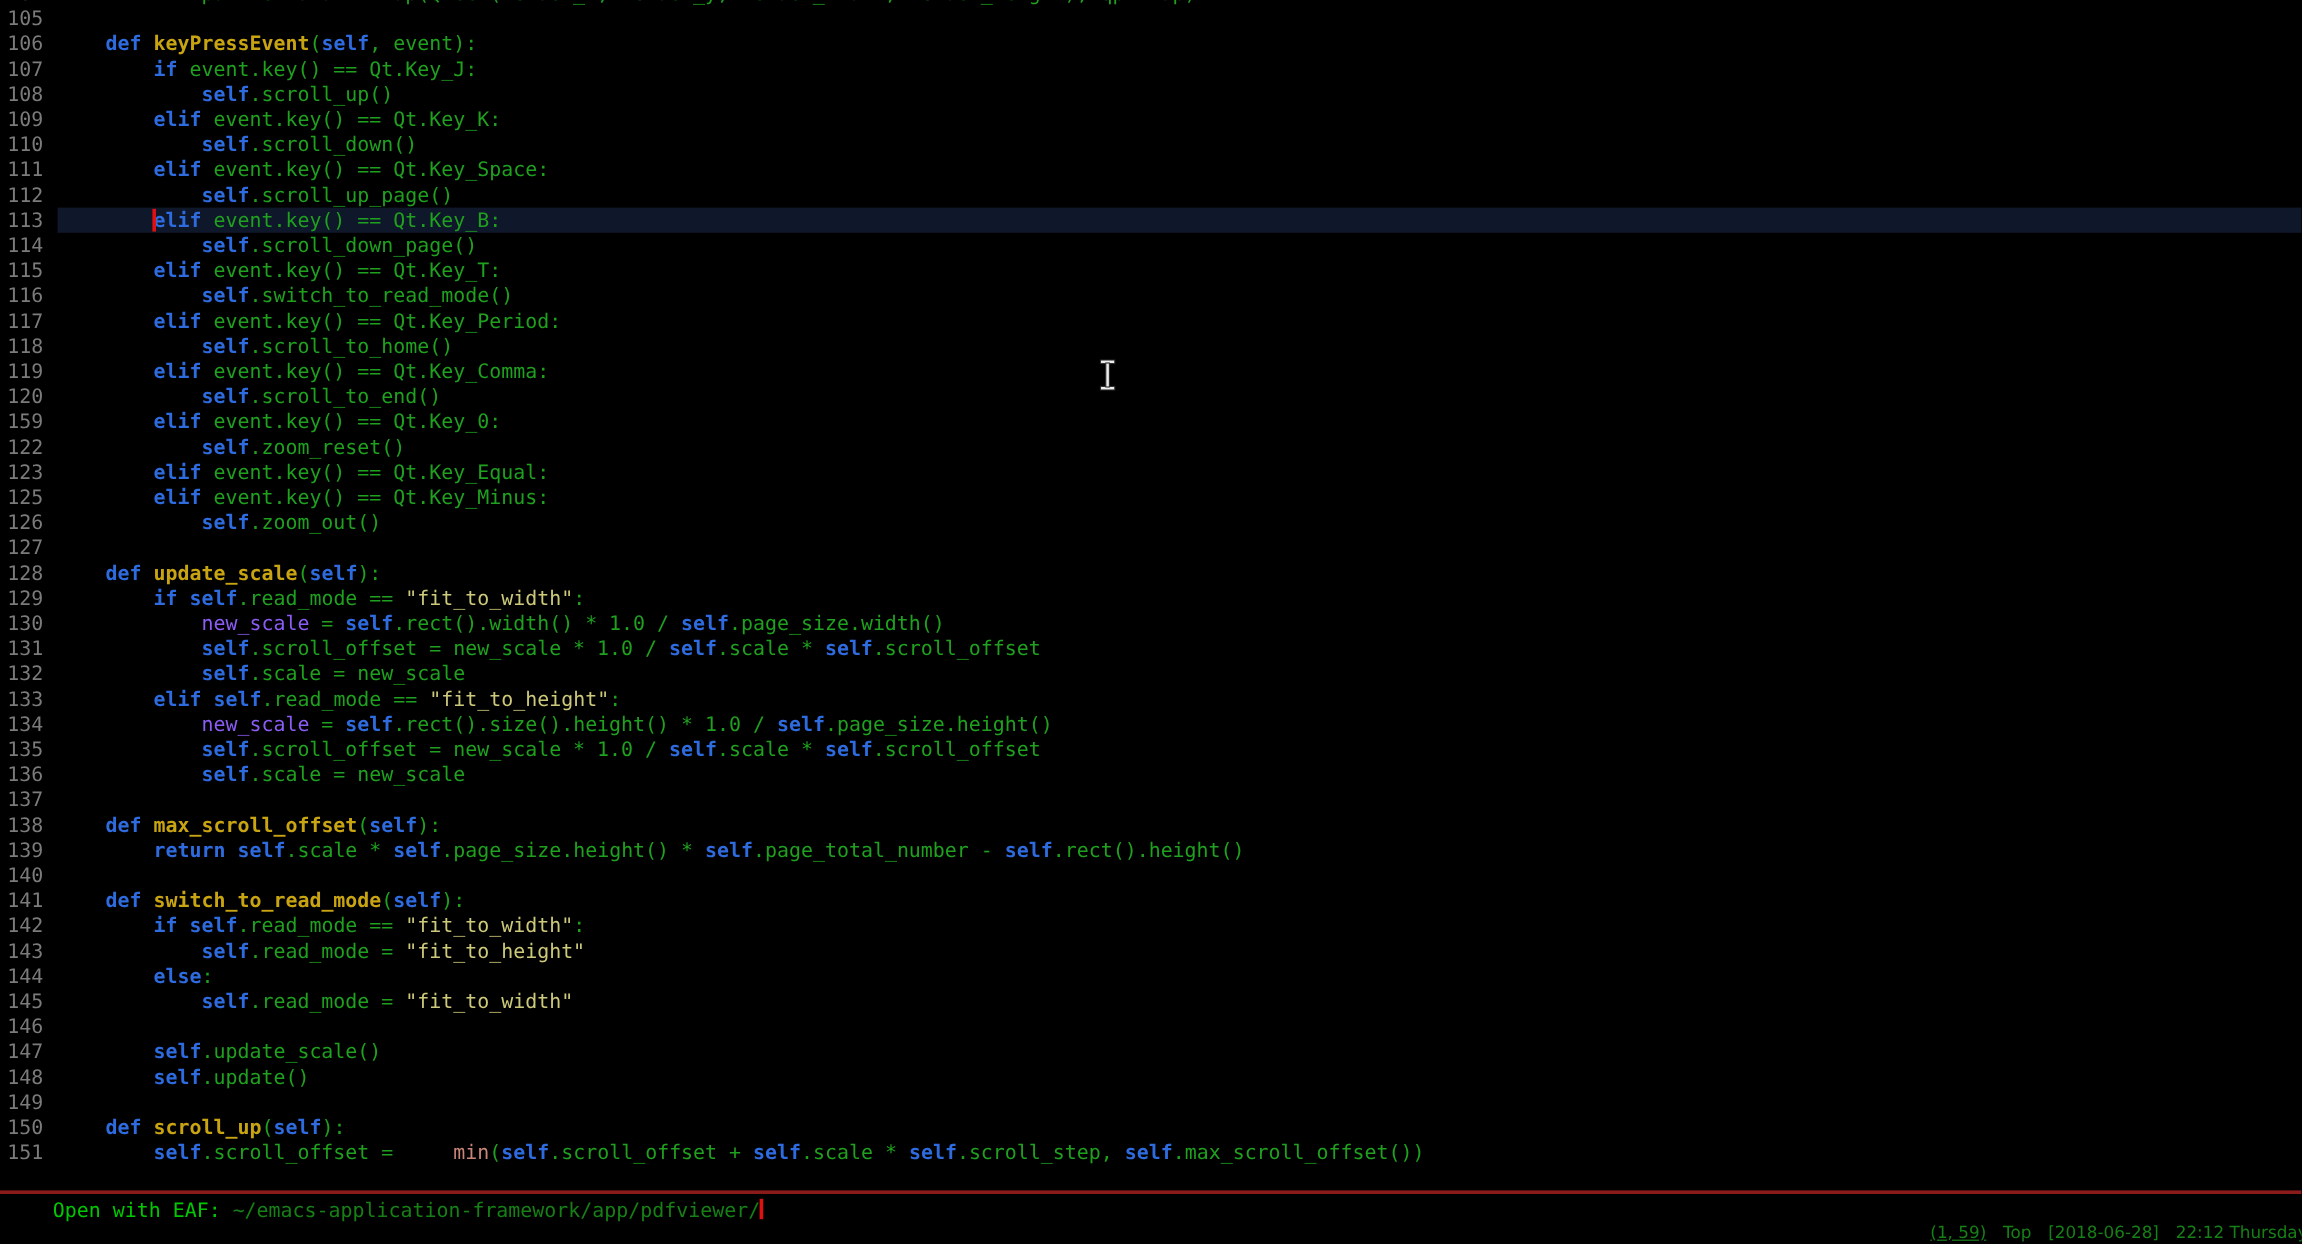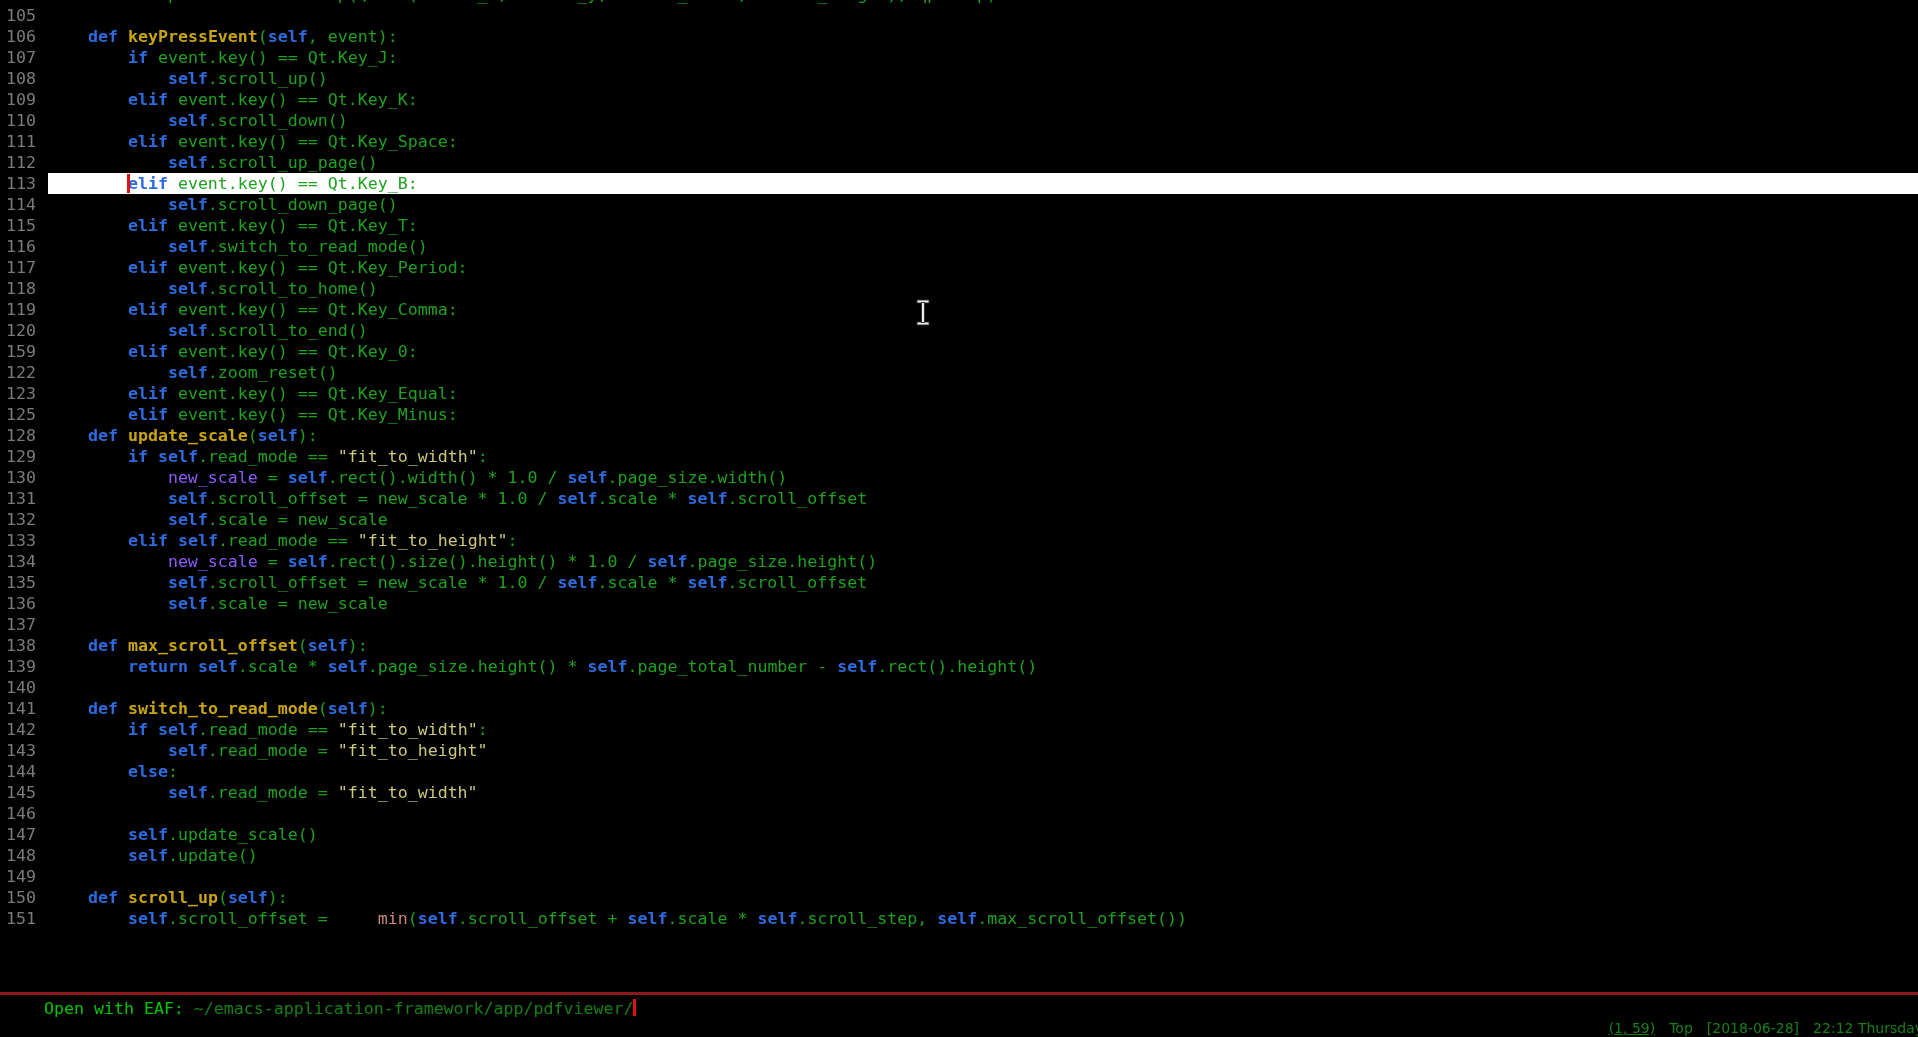--- a/index.html
+++ b/index.html
@@ -27,21 +27,21 @@
     margin-right:12px;
     text-align:right;
     color:#7b7b7b;
     user-select:none;
   }
   .code{
     flex:1 1 auto;
     color:#1fa01f;
     position:relative;
   }
-  .row.hl .code{background:#ffffff;}
+  .row.hl .code{background:#0f172a;}
   .tok-d{color:#1fa01f;}
   .tok-k{color:#2e6bdf;font-weight:bold;}
   .tok-f{color:#c9a412;font-weight:bold;}
   .tok-s{color:#cdc97a;}
   .tok-v{color:#8b5cf6;}
   .tok-b{color:#c98578;padding-left:40px;}
   .text-cursor{
     position:absolute;
     top:1px;
     width:3px;height:19px;
@@ -99,20 +99,22 @@
     <div class="row"><span class="ln">115</span><span class="code"><span class="tok-d">        </span><span class="tok-k">elif</span><span class="tok-d"> event.key() == Qt.Key_T:</span></span></div>
     <div class="row"><span class="ln">116</span><span class="code"><span class="tok-d">            </span><span class="tok-k">self</span><span class="tok-d">.switch_to_read_mode()</span></span></div>
     <div class="row"><span class="ln">117</span><span class="code"><span class="tok-d">        </span><span class="tok-k">elif</span><span class="tok-d"> event.key() == Qt.Key_Period:</span></span></div>
     <div class="row"><span class="ln">118</span><span class="code"><span class="tok-d">            </span><span class="tok-k">self</span><span class="tok-d">.scroll_to_home()</span></span></div>
     <div class="row"><span class="ln">119</span><span class="code"><span class="tok-d">        </span><span class="tok-k">elif</span><span class="tok-d"> event.key() == Qt.Key_Comma:</span></span></div>
     <div class="row"><span class="ln">120</span><span class="code"><span class="tok-d">            </span><span class="tok-k">self</span><span class="tok-d">.scroll_to_end()</span></span></div>
     <div class="row"><span class="ln">159</span><span class="code"><span class="tok-d">        </span><span class="tok-k">elif</span><span class="tok-d"> event.key() == Qt.Key_0:</span></span></div>
     <div class="row"><span class="ln">122</span><span class="code"><span class="tok-d">            </span><span class="tok-k">self</span><span class="tok-d">.zoom_reset()</span></span></div>
     <div class="row"><span class="ln">123</span><span class="code"><span class="tok-d">        </span><span class="tok-k">elif</span><span class="tok-d"> event.key() == Qt.Key_Equal:</span></span></div>
     <div class="row"><span class="ln">125</span><span class="code"><span class="tok-d">        </span><span class="tok-k">elif</span><span class="tok-d"> event.key() == Qt.Key_Minus:</span></span></div>
+    <div class="row"><span class="ln">126</span><span class="code"><span class="tok-d">            </span><span class="tok-k">self</span><span class="tok-d">.zoom_out()</span></span></div>
+    <div class="row"><span class="ln">127</span><span class="code"></span></div>
     <div class="row"><span class="ln">128</span><span class="code"><span class="tok-d">    </span><span class="tok-k">def</span><span class="tok-d"> </span><span class="tok-f">update_scale</span><span class="tok-d">(</span><span class="tok-k">self</span><span class="tok-d">):</span></span></div>
     <div class="row"><span class="ln">129</span><span class="code"><span class="tok-d">        </span><span class="tok-k">if</span><span class="tok-d"> </span><span class="tok-k">self</span><span class="tok-d">.read_mode == </span><span class="tok-s">"fit_to_width"</span><span class="tok-d">:</span></span></div>
     <div class="row"><span class="ln">130</span><span class="code"><span class="tok-d">            </span><span class="tok-v">new_scale</span><span class="tok-d"> = </span><span class="tok-k">self</span><span class="tok-d">.rect().width() * 1.0 / </span><span class="tok-k">self</span><span class="tok-d">.page_size.width()</span></span></div>
     <div class="row"><span class="ln">131</span><span class="code"><span class="tok-d">            </span><span class="tok-k">self</span><span class="tok-d">.scroll_offset = new_scale * 1.0 / </span><span class="tok-k">self</span><span class="tok-d">.scale * </span><span class="tok-k">self</span><span class="tok-d">.scroll_offset</span></span></div>
     <div class="row"><span class="ln">132</span><span class="code"><span class="tok-d">            </span><span class="tok-k">self</span><span class="tok-d">.scale = new_scale</span></span></div>
     <div class="row"><span class="ln">133</span><span class="code"><span class="tok-d">        </span><span class="tok-k">elif</span><span class="tok-d"> </span><span class="tok-k">self</span><span class="tok-d">.read_mode == </span><span class="tok-s">"fit_to_height"</span><span class="tok-d">:</span></span></div>
     <div class="row"><span class="ln">134</span><span class="code"><span class="tok-d">            </span><span class="tok-v">new_scale</span><span class="tok-d"> = </span><span class="tok-k">self</span><span class="tok-d">.rect().size().height() * 1.0 / </span><span class="tok-k">self</span><span class="tok-d">.page_size.height()</span></span></div>
     <div class="row"><span class="ln">135</span><span class="code"><span class="tok-d">            </span><span class="tok-k">self</span><span class="tok-d">.scroll_offset = new_scale * 1.0 / </span><span class="tok-k">self</span><span class="tok-d">.scale * </span><span class="tok-k">self</span><span class="tok-d">.scroll_offset</span></span></div>
     <div class="row"><span class="ln">136</span><span class="code"><span class="tok-d">            </span><span class="tok-k">self</span><span class="tok-d">.scale = new_scale</span></span></div>
     <div class="row"><span class="ln">137</span><span class="code"></span></div>

